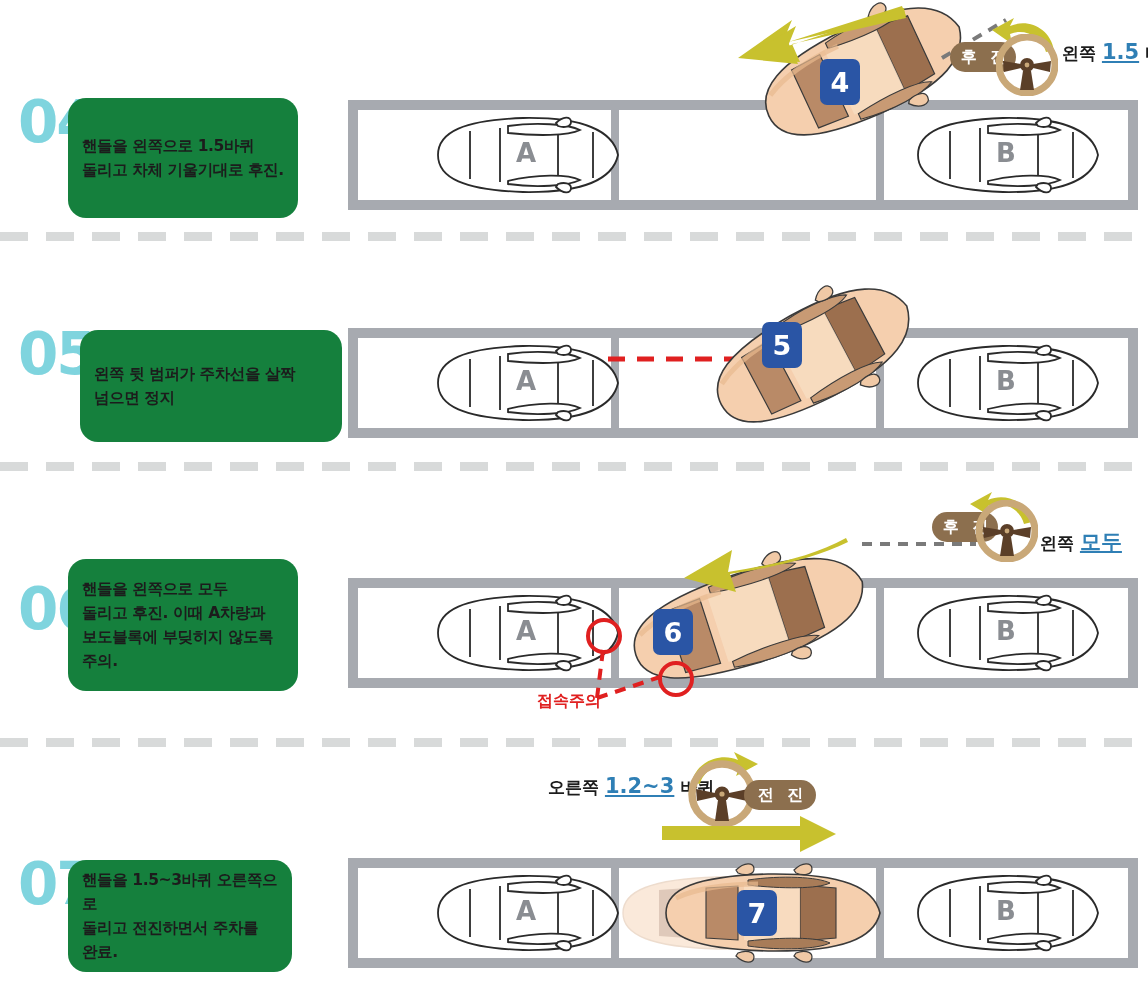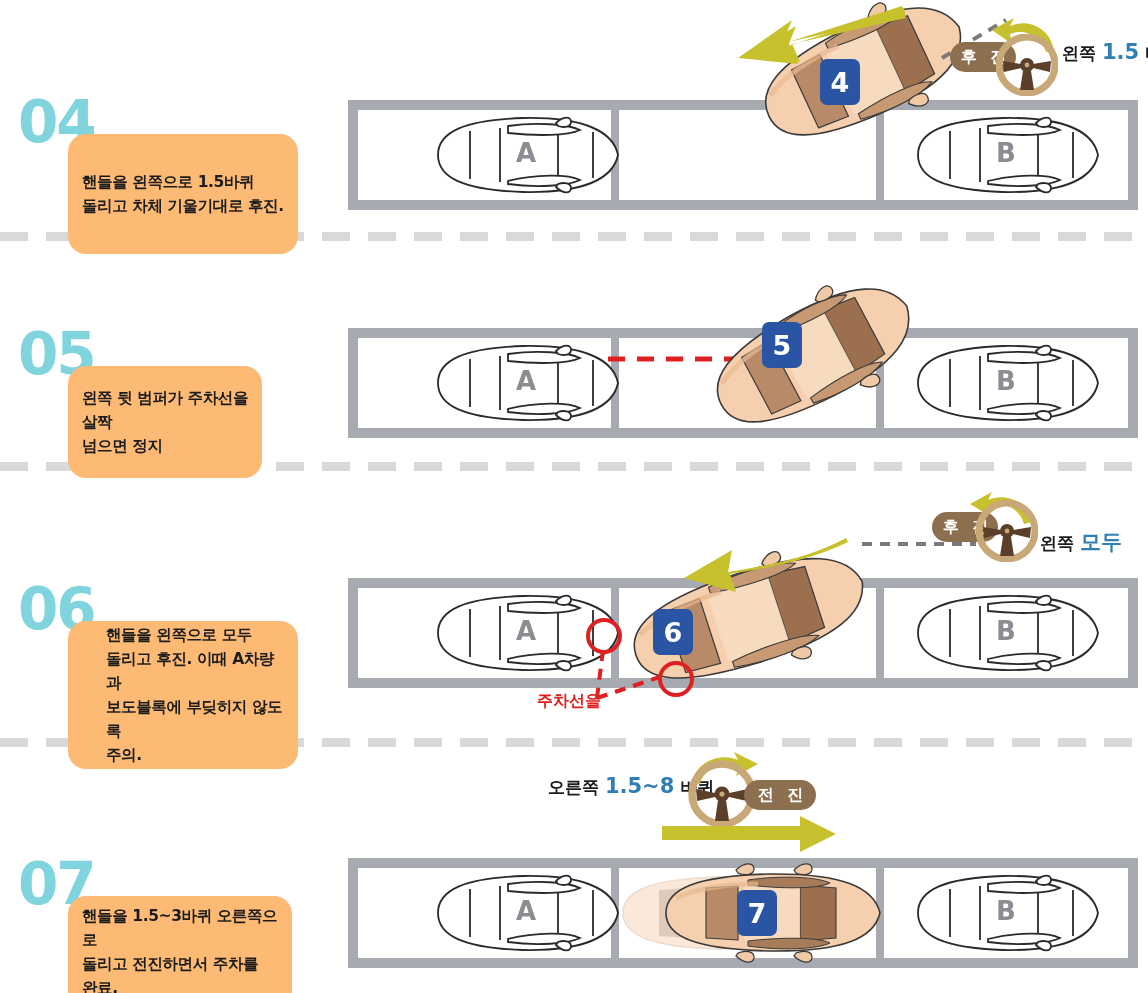--- a/index.html
+++ b/index.html
@@ -24,24 +24,24 @@
     font-size:58px; font-weight:bold;
     color:#7fd4de;
     letter-spacing:-2px;
     line-height:1;
     z-index:1;
   }
 
   
   .bubble {
     position:absolute;
-    background:#fdba74;
+    background:#15803d;
     border-radius:18px;
     z-index:2;
-    display:flex; align-items:center;margin-top:36px;
+    display:flex; align-items:center;
   }
   .bubble p {
     color:#1c1c1c;
     font-size:15.5px;
     font-weight:bold;
     line-height:1.55;
     padding:0 14px;
     white-space:pre-line;
     letter-spacing:-0.4px;
   }
@@ -78,21 +78,21 @@
     border-radius:15px;
     color:#fff; font-size:16px; font-weight:bold;
     display:flex; align-items:center; justify-content:center;
     letter-spacing:4px; padding-left:5px;
   }
   .wlabel {
     position:absolute;
     font-size:17px; font-weight:bold; color:#1c1c1c;
     white-space:nowrap;
   }
-  .wlabel b { color:#2f7fb5; font-size:21px; font-weight:bold; }
+  .wlabel b { color:#2f7fb5; font-size:21px; font-weight:bold;text-decoration:underline; }
 
   .warnlabel {
     position:absolute;
     font-size:16px; font-weight:bold; color:#e02020;
     white-space:nowrap;
   }
 </style>
 </head>
 <body>
 
@@ -174,21 +174,21 @@
       <path d="M27 37 L35 37 L38 56 L24 56 Z" fill="#5b3f28"></path>
     </svg>
     <div class="wlabel" style="left:122px; top:32px;">
       <span>왼쪽</span>
       <b>1.5</b>
       <span>바퀴</span>
     </div>
   </div>
 
   <div class="stepnum" style="left:18px; top:325px;">05</div>
-  <div class="bubble" style="left:68px; top:330px; width:194px; height:112px;">
+  <div class="bubble" style="left:80px; top:330px; width:262px; height:112px;">
     <p>왼쪽 뒷 범퍼가 주차선을 살짝
 넘으면 정지</p>
   </div>
 
   <div class="lot" style="left:348px; top:328px; width:790px; height:110px;">
     <div class="divider" style="left:253px;"></div>
     <div class="divider" style="left:518px;"></div>
   </div>
 
   <svg class="car" style="left:408px; top:336px;" width="230" height="95" viewBox="0 0 230 95">
@@ -228,21 +228,21 @@
       <path d="M100 43 C134 37 168 40 180 47 C168 54 134 54 100 49 Z" fill="#c89a74" stroke="#3a3a3a" stroke-width="1.1"></path>
       <path d="M100 127 C134 133 168 130 180 123 C168 116 134 116 100 121 Z" fill="#c89a74" stroke="#3a3a3a" stroke-width="1.1"></path>
       <path d="M150 37 C158 27 170 27 170 35 C170 42 160 43 152 40 Z" fill="#f0c9a6" stroke="#3a3a3a" stroke-width="1.3"></path>
       <path d="M150 133 C158 143 170 143 170 135 C170 128 160 127 152 130 Z" fill="#f0c9a6" stroke="#3a3a3a" stroke-width="1.3"></path>
       <path d="M28 67 C50 55 80 51 110 51" fill="none" stroke="#e8b98f" stroke-width="5" opacity="0.7"></path>
     </g>
   </svg>
   <div class="badge" style="left:782px; top:345px;">5</div>
 
   <div class="stepnum" style="left:18px; top:580px;">06</div>
-  <div class="bubble" style="left:68px; top:585px; width:230px; height:148px;padding-left:24px;">
+  <div class="bubble" style="left:68px; top:559px; width:230px; height:132px;">
     <p>핸들을 왼쪽으로 모두
 돌리고 후진. 이때 A차량과
 보도블록에 부딪히지 않도록
 주의.</p>
   </div>
 
   <div class="lot" style="left:348px; top:578px; width:790px; height:110px;">
     <div class="divider" style="left:253px;"></div>
     <div class="divider" style="left:518px;"></div>
   </div>
@@ -293,21 +293,21 @@
   <svg style="position:absolute; left:583px; top:615px;" width="42" height="42" viewBox="0 0 42 42">
     <circle cx="21" cy="21" r="16" fill="none" stroke="#e02020" stroke-width="4"></circle>
   </svg>
   <svg style="position:absolute; left:655px; top:658px;" width="42" height="42" viewBox="0 0 42 42">
     <circle cx="21" cy="21" r="16" fill="none" stroke="#e02020" stroke-width="4"></circle>
   </svg>
   <svg style="position:absolute; left:595px; top:648px;" width="110" height="60" viewBox="0 0 110 60">
     <line x1="8" y1="2" x2="2" y2="50" stroke="#e02020" stroke-width="4" stroke-dasharray="11,8"></line>
     <line x1="2" y1="50" x2="74" y2="26" stroke="#e02020" stroke-width="4" stroke-dasharray="11,8"></line>
   </svg>
-  <div class="warnlabel" style="left:537px; top:691px;">주차선을</div>
+  <div class="warnlabel" style="left:537px; top:691px;">접속주의</div>
 
   <div class="wheelgrp" style="left:880px; top:490px; width:268px; height:90px;">
     <svg style="position:absolute; left:-20px; top:48px;" width="120" height="12" viewBox="0 0 120 12">
       <line x1="2" y1="6" x2="116" y2="6" stroke="#7a7a7a" stroke-width="4" stroke-dasharray="10,8"></line>
     </svg>
     <svg style="position:absolute; left:86px; top:0px;" width="72" height="36" viewBox="0 0 72 36">
       <path d="M66 32 C62 12 40 2 22 10 L26 2 L4 14 L24 26 L22 16 C36 10 54 18 58 34 Z" fill="#c8c12e"></path>
     </svg>
     <div class="pill" style="left:52px; top:22px; width:66px;">후 진</div>
     <svg style="position:absolute; left:96px; top:10px;" width="62" height="62" viewBox="0 0 62 62">
@@ -378,21 +378,21 @@
     <path d="M146 8 C154 0 164 0 164 7 C164 13 155 14 148 11 Z" fill="#f0c9a6" stroke="#3a3a3a" stroke-width="1.2"></path>
     <path d="M88 94 C96 102 106 102 106 95 C106 89 97 88 90 91 Z" fill="#f0c9a6" stroke="#3a3a3a" stroke-width="1.2"></path>
     <path d="M146 94 C154 102 164 102 164 95 C164 89 155 88 148 91 Z" fill="#f0c9a6" stroke="#3a3a3a" stroke-width="1.2"></path>
     <path d="M28 36 C50 26 80 22 110 22" fill="none" stroke="#e8b98f" stroke-width="5" opacity="0.7"></path>
   </svg>
   <div class="badge" style="left:757px; top:913px;">7</div>
 
   <div class="wheelgrp" style="left:540px; top:752px; width:290px; height:100px;">
     <div class="wlabel" style="left:8px; top:22px;">
       <span>오른쪽</span>
-      <b>1.5~8</b>
+      <b>1.2~3</b>
       <span>바퀴</span>
     </div>
     <svg style="position:absolute; left:146px; top:-2px;" width="76" height="36" viewBox="0 0 76 36">
       <path d="M6 32 C10 12 34 2 52 10 L48 2 L72 14 L50 26 L54 16 C38 10 18 18 14 34 Z" fill="#c8c12e"></path>
     </svg>
     <svg style="position:absolute; left:148px; top:8px;" width="68" height="68" viewBox="0 0 68 68">
       <circle cx="34" cy="34" r="30" fill="none" stroke="#c9a878" stroke-width="7.5"></circle>
       <circle cx="34" cy="34" r="7.5" fill="#5b3f28"></circle>
       <circle cx="34" cy="34" r="2.6" fill="#c9a878"></circle>
       <path d="M8 29 L27 33 L27 37 L9 41 Z" fill="#5b3f28"></path>

